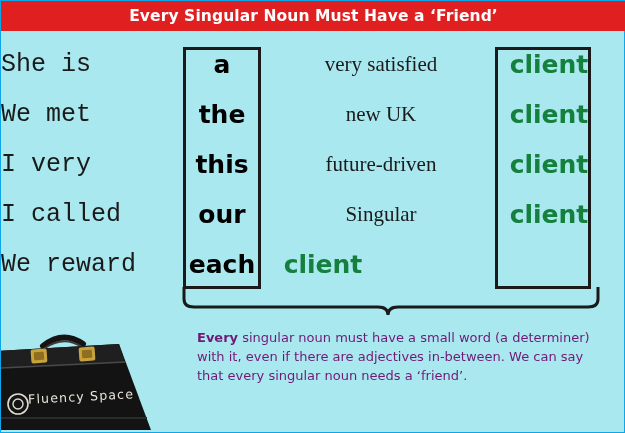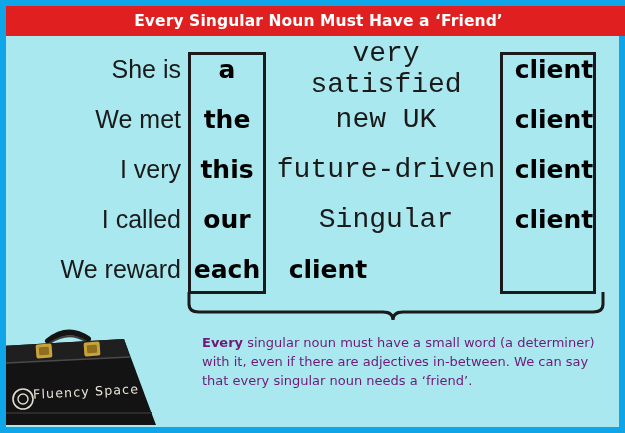--- a/index.html
+++ b/index.html
@@ -13,21 +13,21 @@
     font-family: "DejaVu Sans", sans-serif;
     overflow: hidden;
     position: relative;
   }
   #slide {
     position: relative;
     width: 625px;
     height: 433px;
     background: #a9e8ef;
     box-sizing: border-box;
-    border: 6px solid #0ea5e9;
+    border: 1px solid #0ea5e9;
   }
   
   #title-bar {
     position: absolute;
     left: 0;
     top: 0;
     width: 625px;
     height: 30px;
     background: #e02020;
     display: flex;
@@ -49,46 +49,46 @@
     top: 38px;
     width: 625px;
   }
   .row {
     display: flex;
     align-items: center;
     height: 50px;
   }
   .col-subject {
     width: 175px;
-    text-align: right;
+    text-align: left;
     font-size: 25px;
     color: #1a1a1a;
-    font-family: Liberation Sans, sans-serif;
+    font-family: Liberation Mono, monospace;
   }
   .col-det {
     width: 92px;
     text-align: center;
     font-size: 25px;
     font-weight: bold;
     color: #000000;
     font-family: "DejaVu Sans", sans-serif;
   }
   .col-adj {
     width: 226px;
     text-align: center;
-    font-size: 28px;
+    font-size: 21px;
     color: #1a1a1a;
-    font-family: Liberation Mono, monospace;
+    font-family: Liberation Serif, serif;
   }
   .col-noun {
     width: 110px;
     text-align: center;
     font-size: 25px;
     font-weight: bold;
-    color: #000000;
+    color: #15803d;
     font-family: "DejaVu Sans", sans-serif;
   }
   
   .box {
     position: absolute;
     border: 3px solid #1a1a1a;
     box-sizing: border-box;
     background: transparent;
     pointer-events: none;
   }

